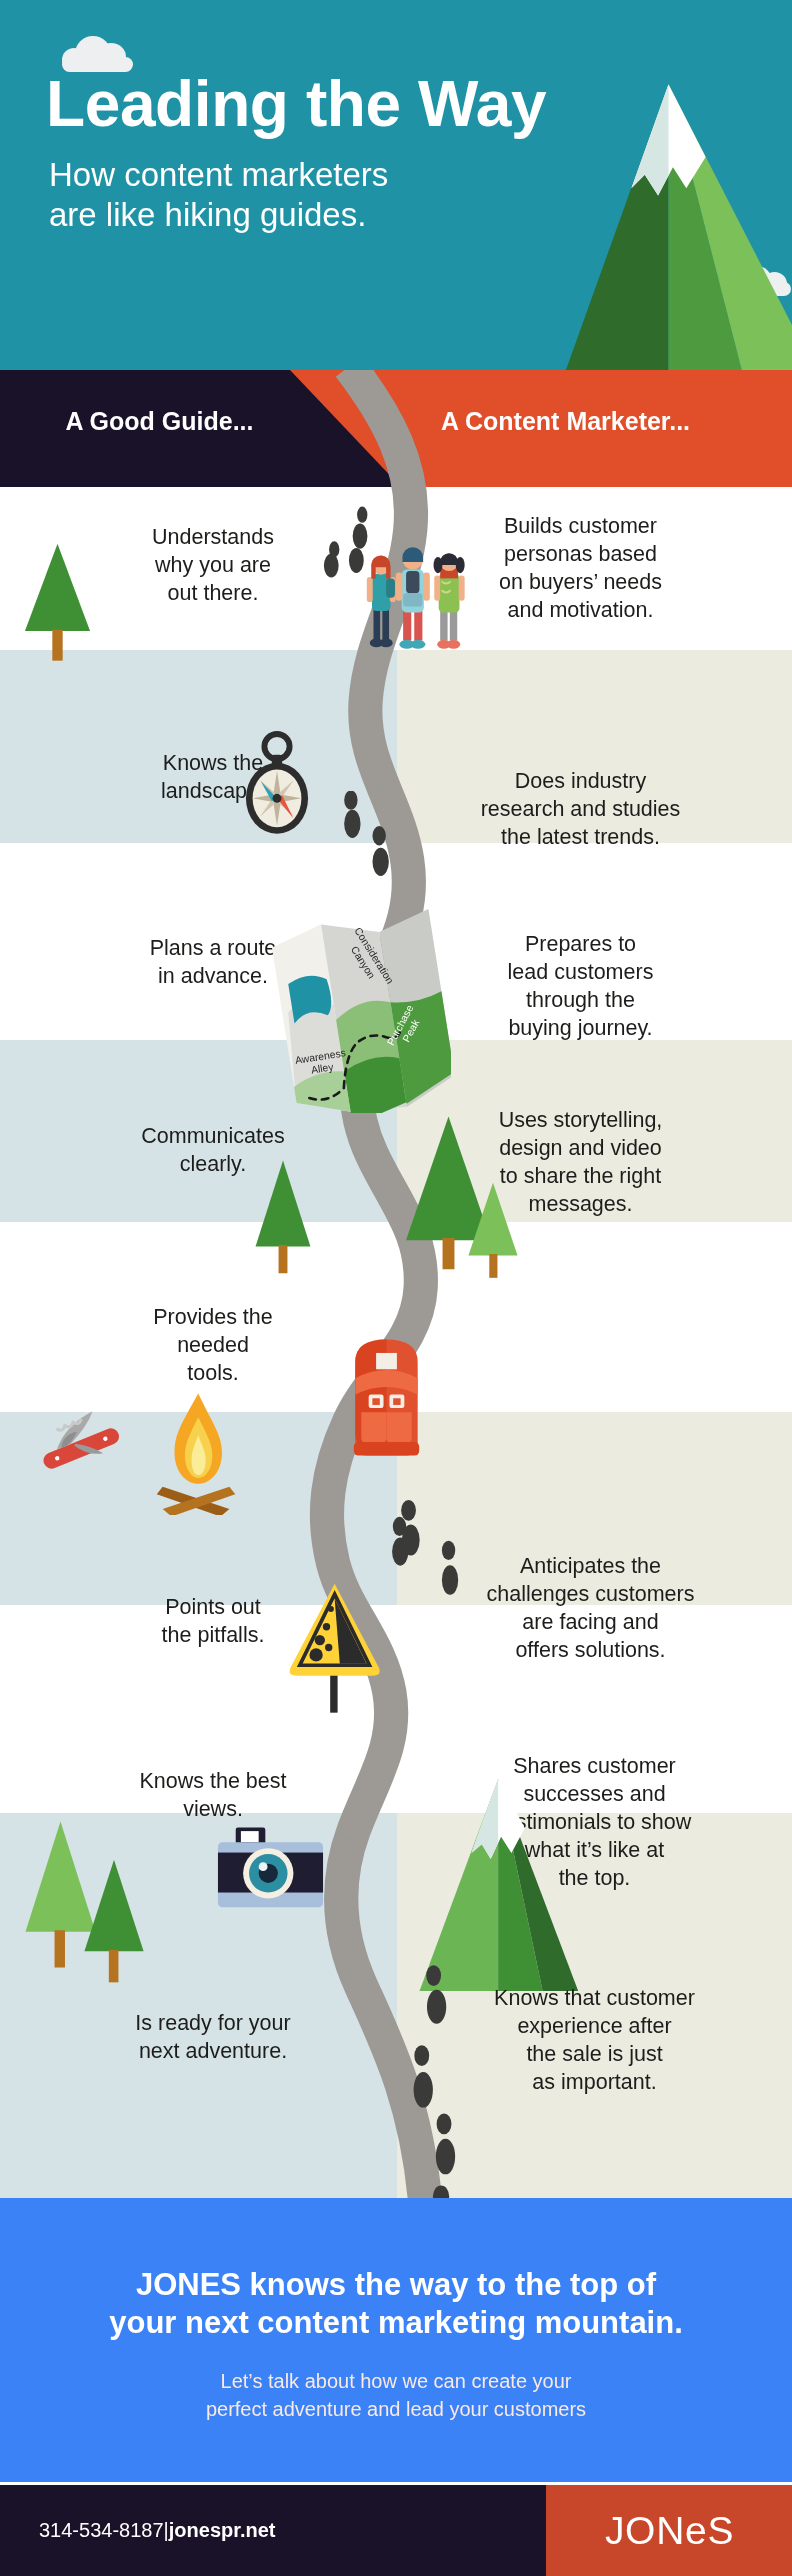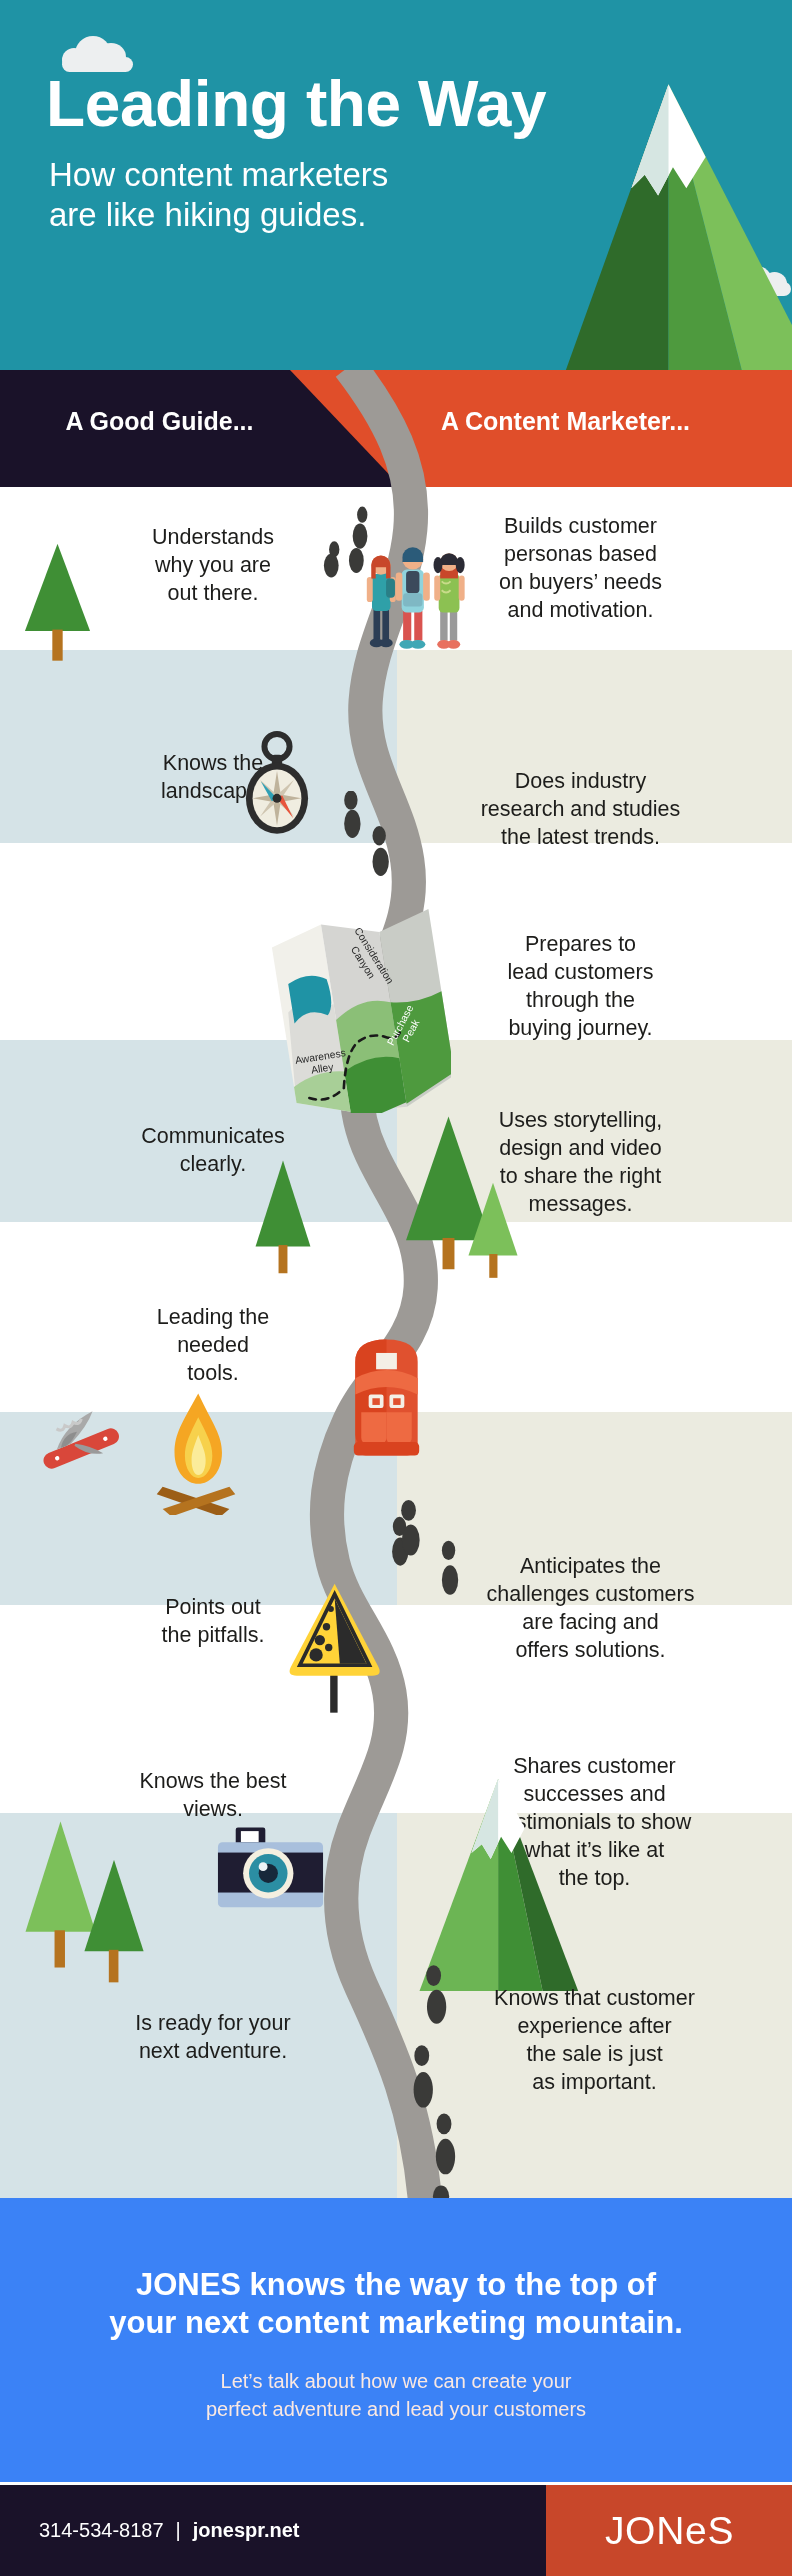--- a/index.html
+++ b/index.html
@@ -134,21 +134,21 @@
     color: #FAE8E2; font-size: 20px; font-weight: 300;
     line-height: 1.40; text-align: center;
   }
   .cta-body span { display: block; }
 
   
   .footer { position: absolute; left: 0; top: 2485px; width: 793px; height: 91px; }
   .footer .fleft {
     position: absolute; left: 0; top: 0; width: 546px; height: 91px;
     background: #1A1229;
-    display: flex; align-items: center; padding-left: 39px; gap: 12px;
+    display: flex; align-items: center; padding-left: 39px; gap: 0;
   }
   .footer .fright {
     position: absolute; left: 546px; top: 0; width: 247px; height: 91px;
     background: #C8472A;
     display: flex; align-items: center; justify-content: center;
   }
   .footer-phone { color: #ffffff; font-size: 20px; font-weight: 300; }
   .footer-sep   { color: #ffffff; font-size: 20px; font-weight: 300; }
   .footer-site  { color: #ffffff; font-size: 20px; font-weight: bold; }
   .footer-logo  { color: #ffffff; font-size: 39px; letter-spacing: 0.7px; font-weight: 300; }
@@ -344,20 +344,24 @@
 
   <svg class="decor" style="left:336px; top:791px; width:67px; height:97px;" viewBox="0 0 90 130">
     <g fill="#3A3A38">
       <ellipse cx="20" cy="12" rx="9" ry="13"></ellipse>
       <ellipse cx="22" cy="44" rx="11" ry="19"></ellipse>
       <ellipse cx="58" cy="60" rx="9" ry="13"></ellipse>
       <ellipse cx="60" cy="95" rx="11" ry="19"></ellipse>
     </g>
   </svg>
 
+  <div class="rowtext left" style="top:935px;">
+    <div>Plans a route</div>
+    <div>in advance.</div>
+  </div>
   <div class="rowtext right" style="top:931px;">
     <div>Prepares to</div>
     <div>lead customers</div>
     <div>through the</div>
     <div>buying journey.</div>
   </div>
 
   <div class="decor" style="left:265px; top:890px; width:186px; height:223px;">
     <svg viewBox="0 0 250 300" width="186" height="223">
       <g transform="rotate(-9 125 150)">
@@ -408,21 +412,21 @@
   <svg class="decor" style="left:400px; top:1115px; width:97px; height:155px;" viewBox="0 0 130 208">
     <polygon points="65,2 122,168 8,168" fill="#3F8F35"></polygon>
     <rect x="57" y="165" width="16" height="42" fill="#B5731F"></rect>
   </svg>
   <svg class="decor" style="left:464px; top:1181px; width:58px; height:97px;" viewBox="0 0 78 130">
     <polygon points="39,2 72,100 6,100" fill="#7CC05A"></polygon>
     <rect x="34" y="98" width="11" height="32" fill="#B5731F"></rect>
   </svg>
 
   <div class="rowtext left" style="top:1304px;">
-    <div>Leading the</div>
+    <div>Provides the</div>
     <div>needed</div>
     <div>tools.</div>
   </div>
 
   <svg class="decor" style="left:33px; top:1404px; width:89px; height:67px;" viewBox="0 0 120 90">
     <g transform="rotate(-22 60 50)">
       <path d="M18,50 h86 a10,10 0 0 1 0,22 h-86 a11,11 0 0 1 0,-22 z" fill="#D9473A"></path>
       <circle cx="26" cy="61" r="3" fill="#FFFFFF"></circle>
       <circle cx="96" cy="61" r="3" fill="#FFFFFF"></circle>
       <path d="M30,50 q22,-26 64,-30 q-14,16 -44,30 z" fill="#A9A9A9"></path>

